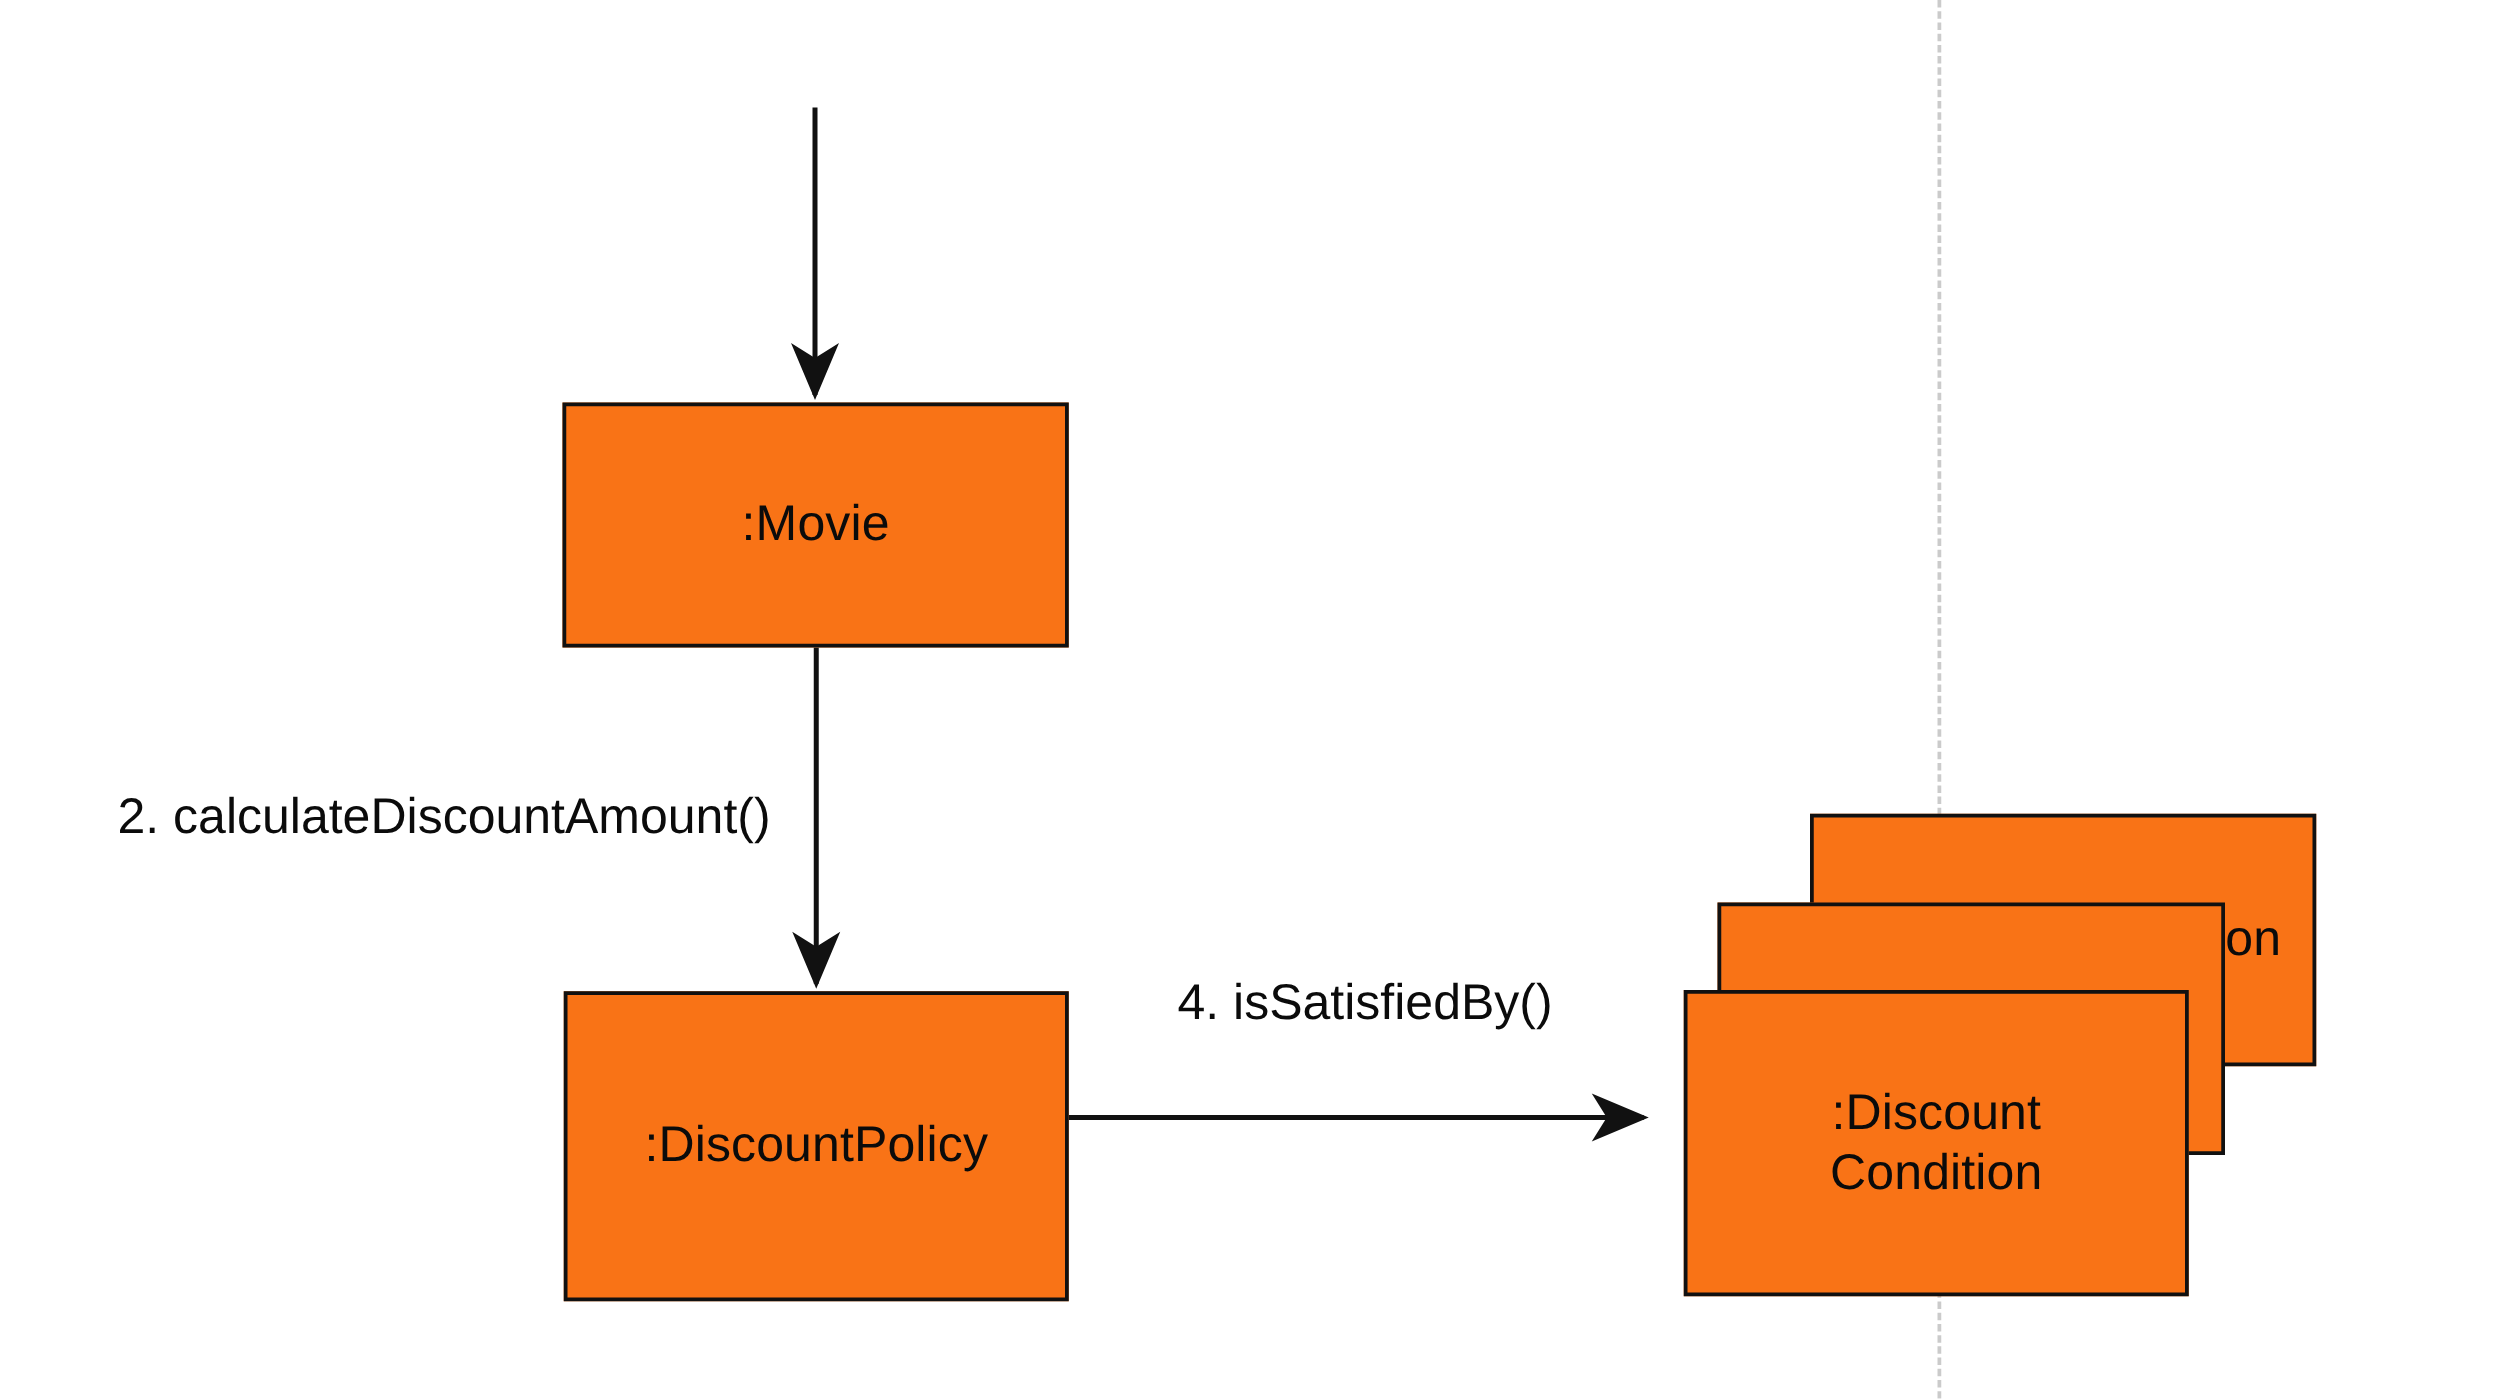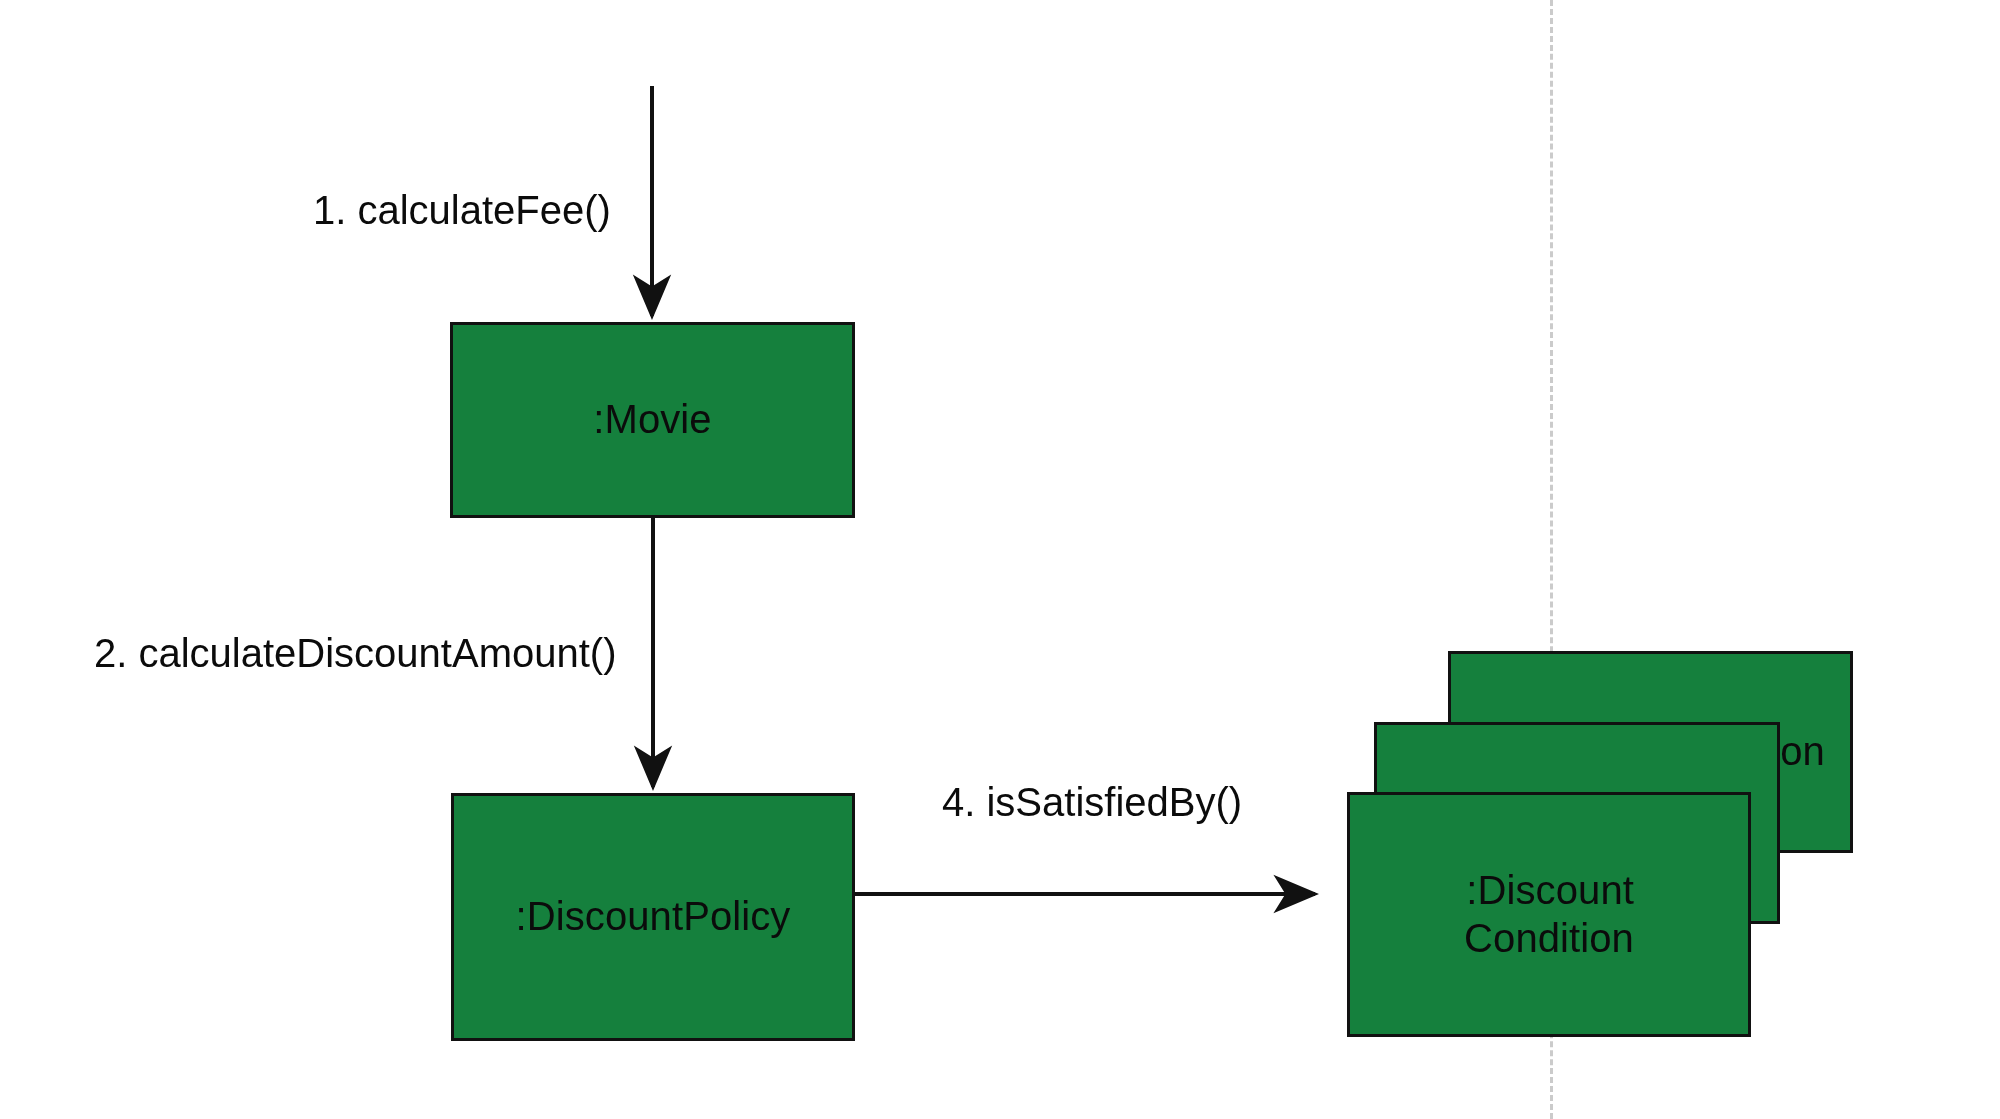--- a/index.html
+++ b/index.html
@@ -20,26 +20,26 @@
   .diagram-svg {
     position: absolute;
     top: 0;
     left: 0;
     width: 2000px;
     height: 1119px;
   }
   .node-box {
     position: absolute;
     box-sizing: border-box;
-    background: #15803d;
+    background: #f97316;
     border: 3px solid #111111;
     display: flex;
     align-items: center;
     justify-content: center;
-    text-align: right;
+    text-align: center;
   }
   .node-label {
     font-family: "Liberation Sans", sans-serif;
     font-size: 40px;
     line-height: 1.18;
     color: #0b0b0b;
     white-space: pre-line;
     letter-spacing: 0.1px;
   }
   .msg-label {
@@ -94,19 +94,18 @@
   </div>
 
   <div class="node-box" id="node-movie" style="left: 450px; top: 322px; width: 405px; height: 196px;">
     <span class="node-label">:Movie</span>
   </div>
 
   <div class="node-box" id="node-discount-policy" style="left: 451px; top: 793px; width: 404px; height: 248px;">
     <span class="node-label">:DiscountPolicy</span>
   </div>
 
-  <div class="msg-label" id="msg-label-0" style="left: 313px; top: 188px;">1. calculateFee()</div>
 
   <div class="msg-label" id="msg-label-1" style="left: 94px; top: 631px; text-align: right;">2. calculateDiscountAmount()</div>
 
   <div class="msg-label" id="msg-label-2" style="left: 942px; top: 780px;">4. isSatisfiedBy()</div>
 
 </div>
 
 </body></html>

